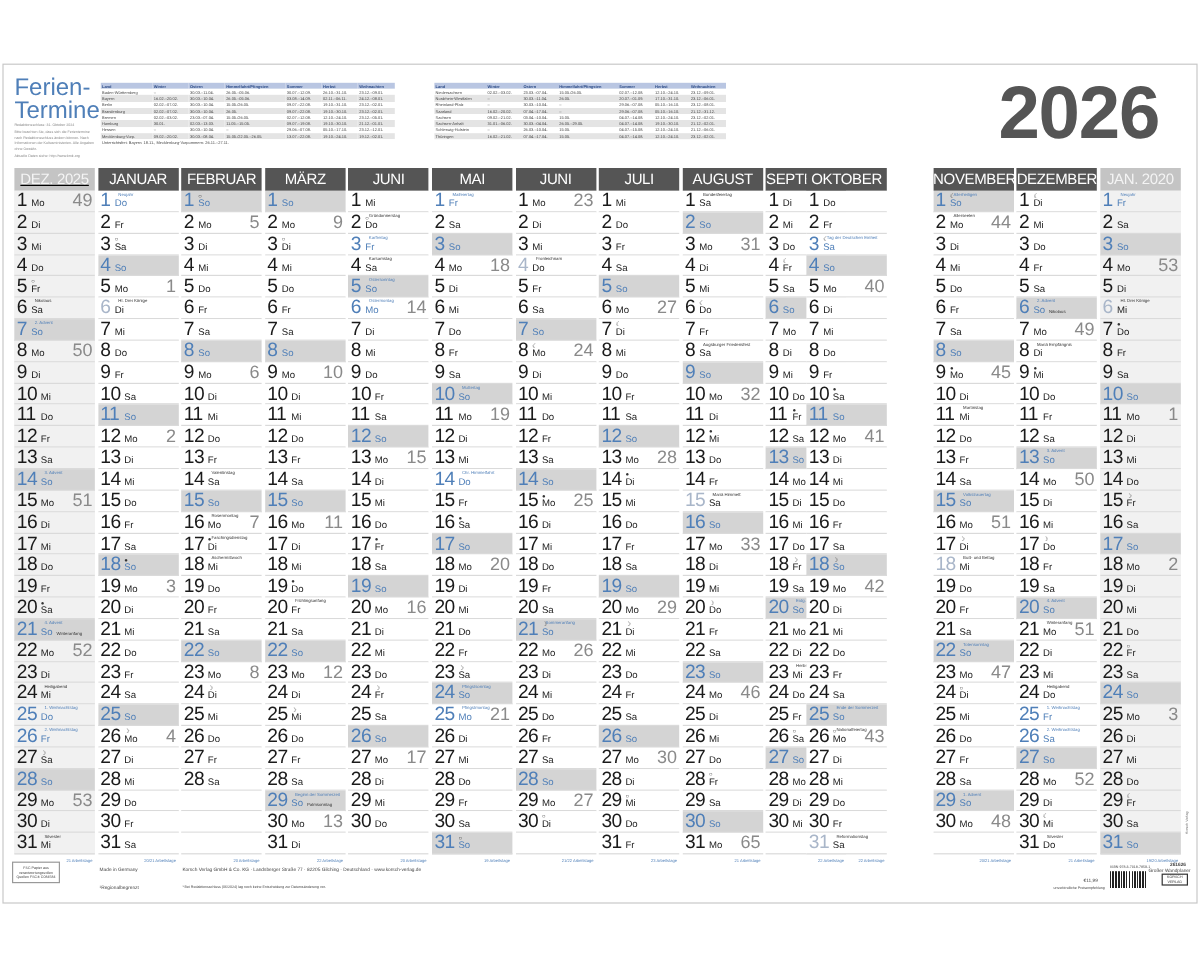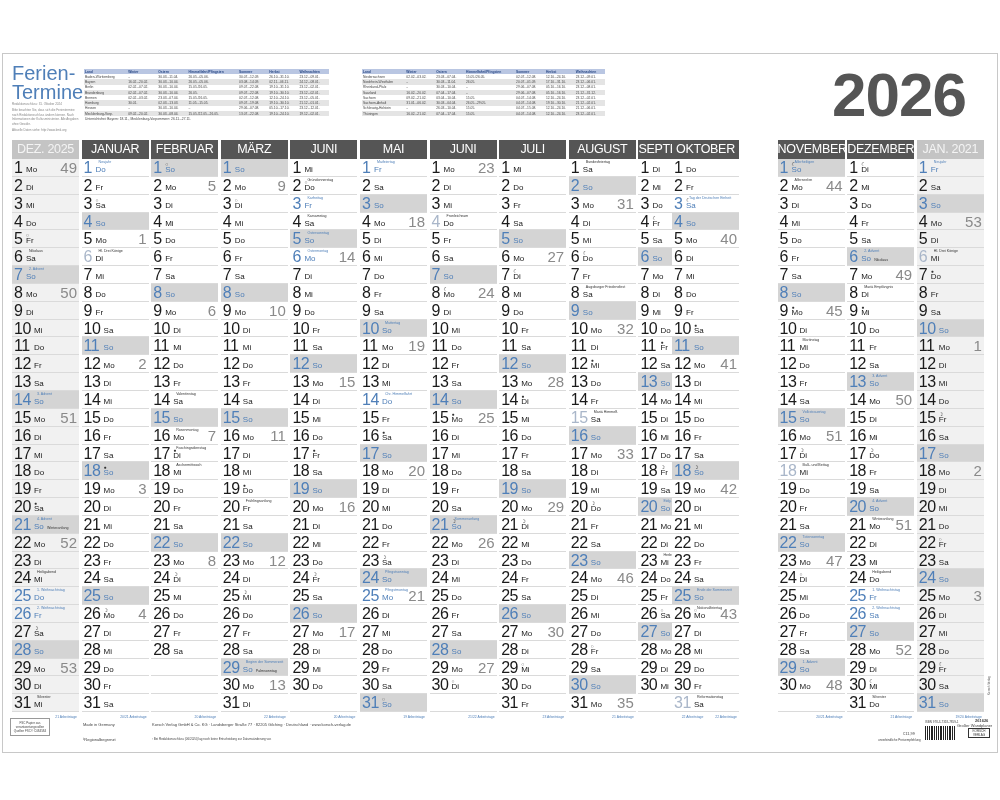--- a/index.html
+++ b/index.html
@@ -224,21 +224,21 @@
         <td>04.07.–14.08.</td>
         <td>12.10.–24.10.</td>
         <td>23.12.–02.01.</td>
       </tr>
     </tbody>
   </table>
 
 <div class="year">2026</div>
 
 <div class="cal" id="cal">
-    <div class="col side" style="left: 0px;">
+    <div class="col side" style="left: 0px; text-decoration: underline;">
       <div class="mhead side">DEZ. 2025</div>
       <div class="days">
         <div class="day">
           <span class="num">1</span>
           <span class="wd" style="left:14px">Mo</span>
           <span class="kw">49</span>
         </div>
         <div class="day">
           <span class="num">2</span>
           <span class="wd" style="left:14px">Di</span>
@@ -1477,21 +1477,21 @@
           <span class="num">29</span>
           <span class="wd" style="left:22px">Sa</span>
         </div>
         <div class="day sun">
           <span class="num">30</span>
           <span class="wd" style="left:22px">So</span>
         </div>
         <div class="day">
           <span class="num">31</span>
           <span class="wd" style="left:22px">Mo</span>
-          <span class="kw">35</span>
+          <span class="kw">65</span>
         </div>
       </div>
       <div class="wd-count">21 Arbeitstage</div>
     </div>
     <div class="col" style="left: 626.4px;">
       <div class="mhead">SEPTEMBER</div>
       <div class="days">
         <div class="day">
           <span class="num">1</span>
           <span class="wd" style="left:14px">Di</span>
@@ -2054,21 +2054,21 @@
         </div>
         <div class="day">
           <span class="num">31</span>
           <span class="wd" style="left:22px">Do</span>
           <span class="ev" style="left:25px">Silvester</span>
         </div>
       </div>
       <div class="wd-count">21 Arbeitstage</div>
     </div>
     <div class="col side" style="left: 904.8px;">
-      <div class="mhead side">JAN. 2021</div>
+      <div class="mhead side">JAN. 2020</div>
       <div class="days">
         <div class="day hol">
           <span class="num">1</span>
           <span class="wd" style="left:14px">Fr</span>
           <span class="ev" style="left:17px">Neujahr</span>
         </div>
         <div class="day">
           <span class="num">2</span>
           <span class="wd" style="left:14px">Sa</span>
         </div>

